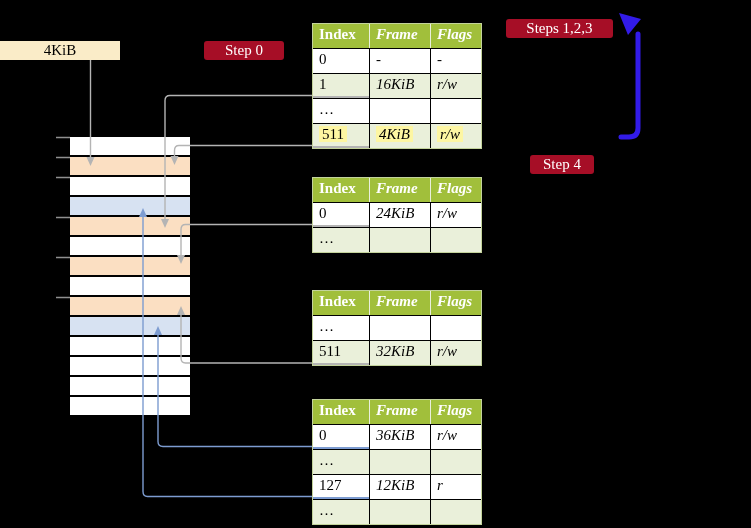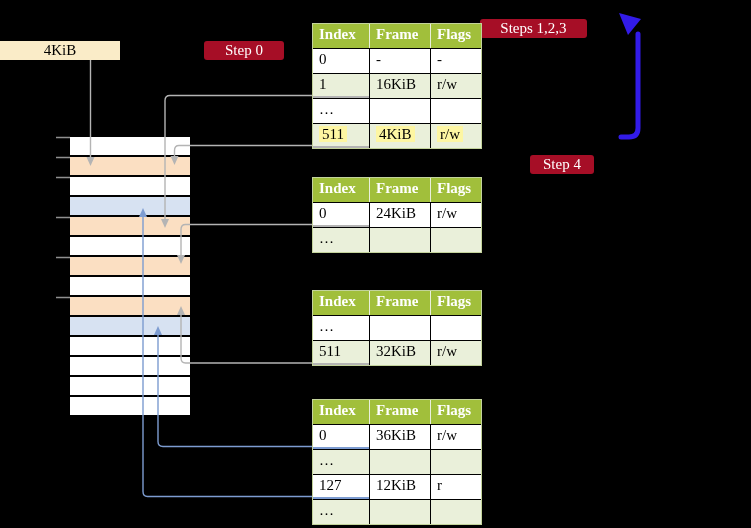--- a/index.html
+++ b/index.html
@@ -9,43 +9,43 @@
   }
   
   .badge{
     position:absolute;height:19px;line-height:19px;color:#fff;
     font-size:15px;text-align:center;border-radius:3px;padding:0 7px;
     box-sizing:border-box;
   }
   .badge.red{background:#a60e26;}
   .badge.blue{background:#4a2af0;}
   #badge-step0{left:204px;top:41px;width:80px;}
-  #badge-steps123{left:480px;top:19px;width:107px;}
+  #badge-steps123{left:506px;top:19px;width:107px;}
   #badge-steps1234{left:649px;top:19px;width:102px;}
   #badge-step4{left:530px;top:155px;width:64px;}
   .label-4kib{
     position:absolute;left:0;top:41px;width:120px;height:19px;line-height:19px;
     background:#faecc8;color:#000;font-size:15px;text-align:center;
   }
   
   #tables{position:absolute;left:0;top:0;z-index:10;}
   .ptable{position:absolute;left:312px;border:1px solid #c3d39b;background:#000;}
   .trow{display:flex;}
   .c{
     box-sizing:border-box;height:25px;font-size:15px;color:#000;
     padding:2px 18px 0 6px;border-right:1px solid #000;border-top:1px solid #000;
     position:relative;white-space:nowrap;overflow:hidden;
   }
-  .trow .c:last-child{border-right:none;}
+  .trow .c:last-child{border-right:none;font-style:italic;}
   .trow.thead .c{
     height:24px;background:#a1bf3b;color:#fff;font-weight:bold;border-top:none;
     border-right:1px solid #e9efdc;
   }
   .trow.thead .c:last-child{border-right:none;}
-  .ci{width:57px;} .cf{width:61px;} .cg{width:50px;}
+  .ci{width:57px;} .cf{width:61px;font-style:italic;} .cg{width:50px;}
   .shade-white .c{background:#fff;}
   .shade-green .c{background:#eaf0da;}
   .cell-link{position:absolute;left:0;right:0;bottom:0;height:2px;}
   .cell-link.gray{background:#b4b4b4;}
   .cell-link.blue{background:#7d9cd1;}
   .hl{background:#fdf6a2;padding:0 3px;}
   
   #memory{position:absolute;left:70px;top:137px;width:120px;z-index:2;}
   .mrow{height:18px;margin-bottom:2px;}
   .m-white{background:#ffffff;}

